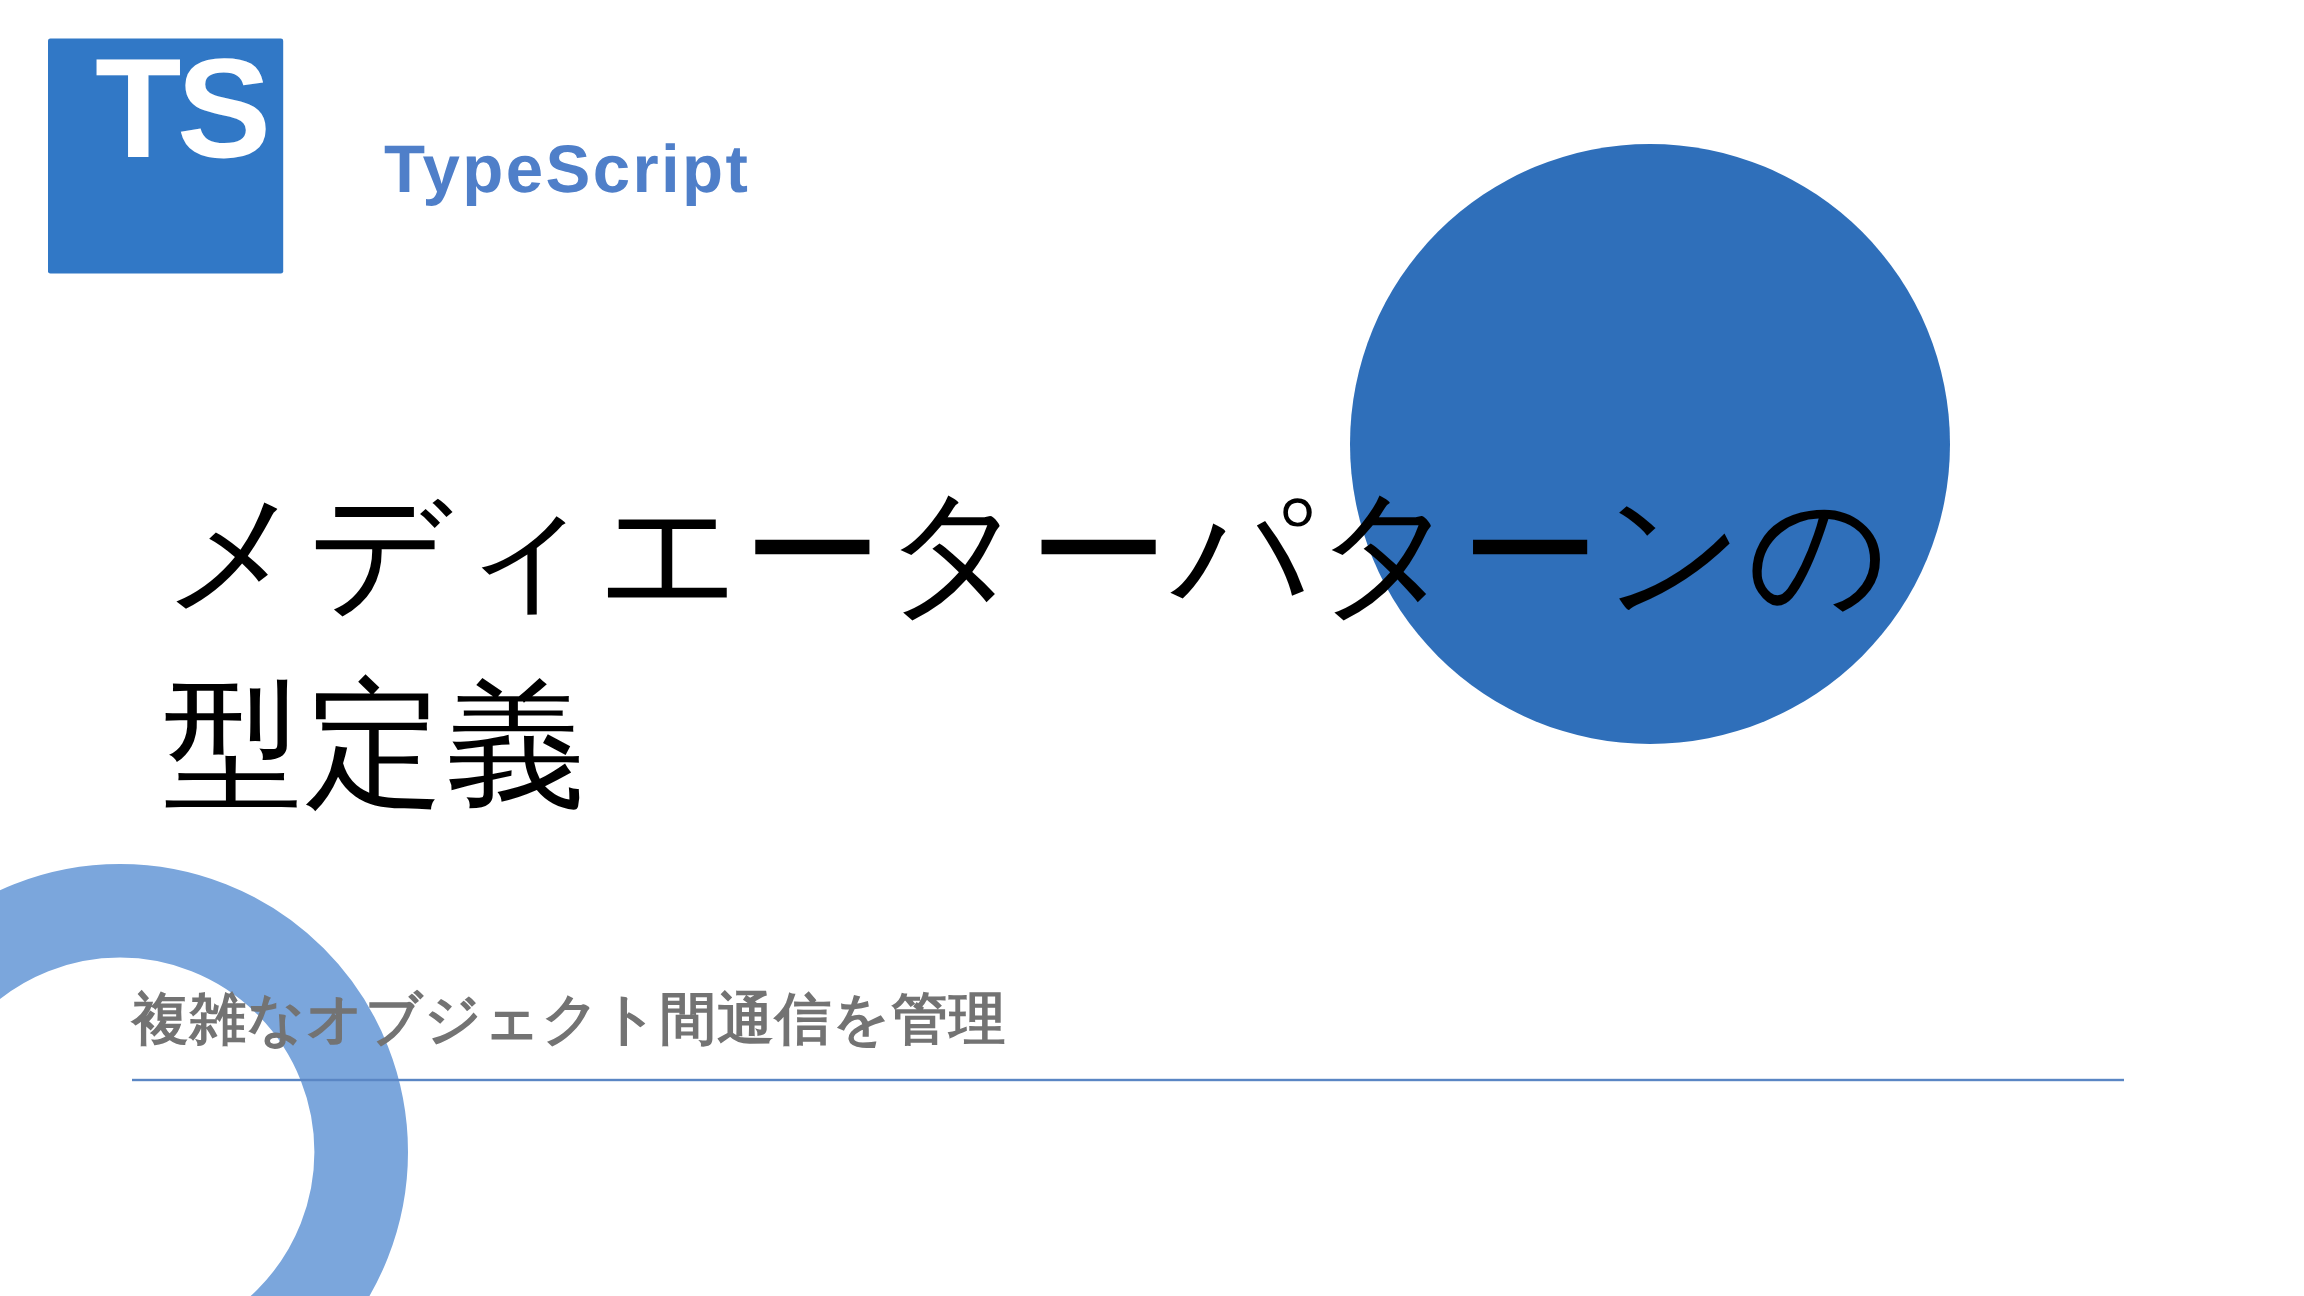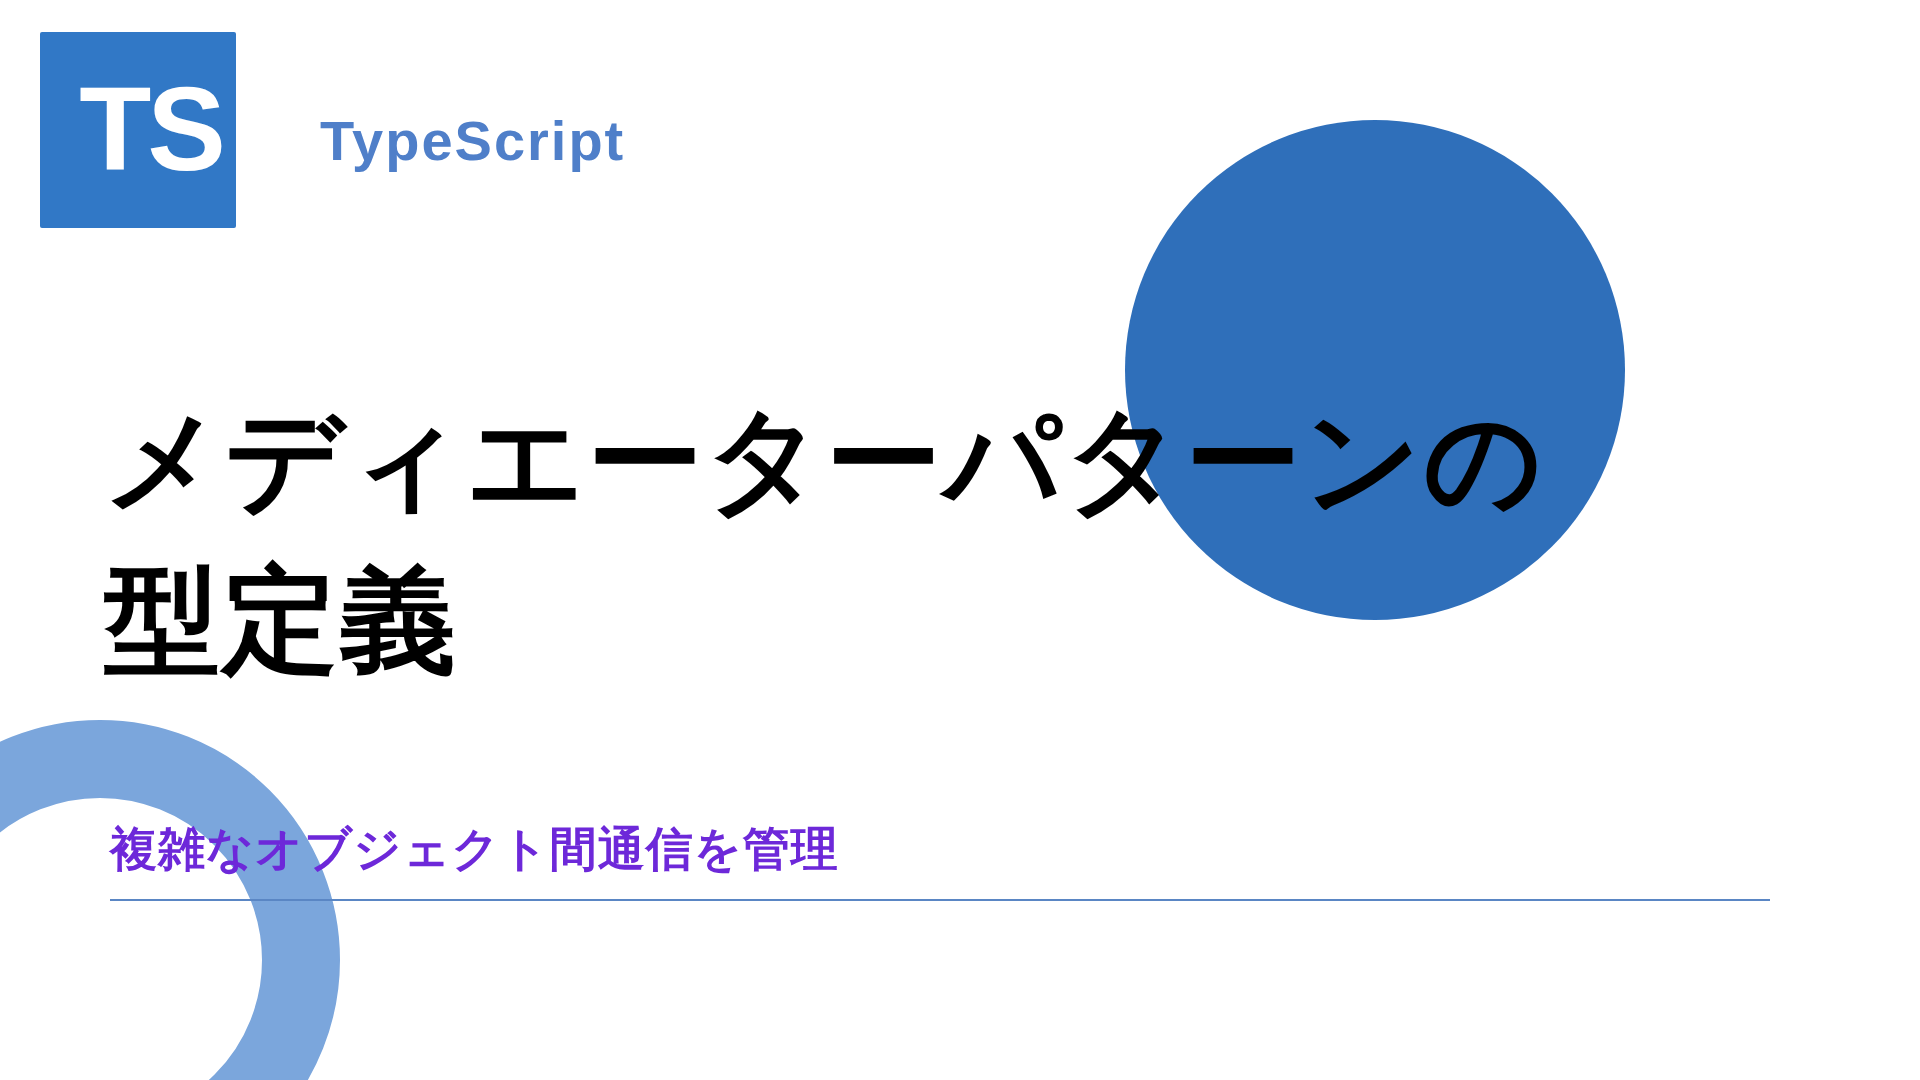--- a/index.html
+++ b/index.html
@@ -6,21 +6,21 @@
   html, body { width: 1920px; height: 1080px; overflow: hidden; font-family: "Hiragino Sans", "Yu Gothic", "Meiryo", sans-serif; background: #fff; }
   .slide { position: relative; width: 1920px; height: 1080px; background: #fff; }
   .logo-box {
     position: absolute;
     left: 40px;
     top: 32px;
     width: 196px;
     height: 196px;
     background: #3178c6;
     display: flex;
-    align-items: center;
+    align-items: flex-start;
     justify-content: flex-end;
     padding: 0 14px 2px 0;
     border-radius: 2px;
   }
   .logo-text {
     color: #fff;
     font-weight: 800;
     font-size: 118px;
     line-height: 1;
     letter-spacing: -4px;
@@ -50,39 +50,39 @@
     left: -140px;
     top: 720px;
     width: 480px;
     height: 480px;
     border-radius: 50%;
     border: 78px solid #7ba6dc;
     background: transparent;
   }
   .title {
     position: absolute;
-    left: 104px;
+    left: 136px;
     top: 380px;
     width: 1520px;
     font-size: 116px;
-    font-weight: 700;
+    font-weight: 400;
     color: #000;
     line-height: 1.38;
     letter-spacing: 2px;
   }
   .subtitle-wrap {
     position: absolute;
     left: 110px;
     top: 818px;
     width: 1660px;
   }
   .subtitle {
     font-size: 47px;
     font-weight: 800;
-    color: #6d28d9;
+    color: #737373;
     letter-spacing: 1px;
     padding-bottom: 18px;
   }
   .rule {
     height: 2px;
     width: 100%;
     background: #5a86c4;
   }
 </style>
 </head>

